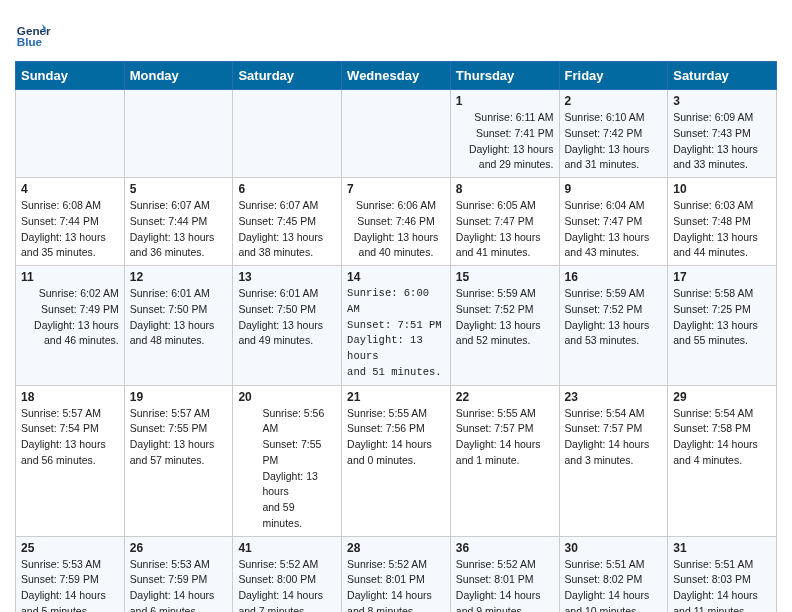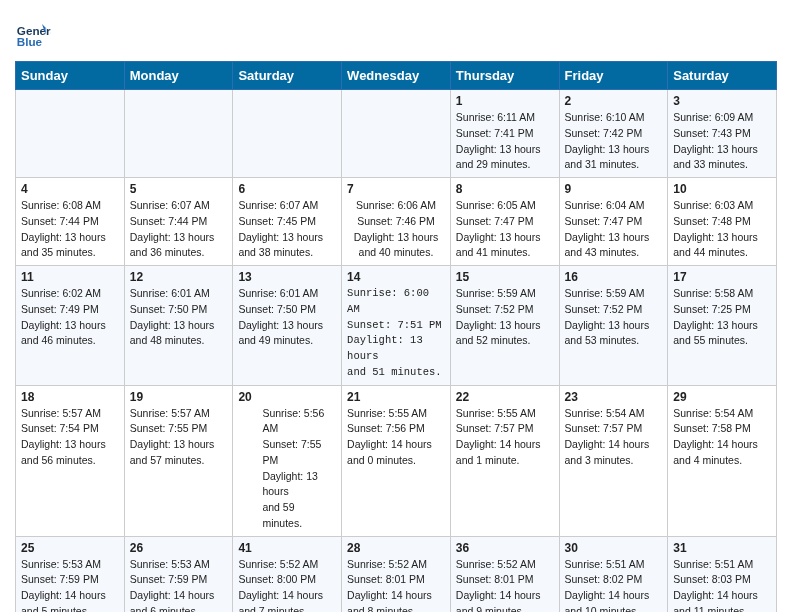--- a/index.html
+++ b/index.html
@@ -107,21 +107,21 @@
       </tr>
   </thead>
   <tbody id="calendar-body">
   <tr>
         <td class="empty"></td>
         <td class="empty"></td>
         <td class="empty"></td>
         <td class="empty"></td>
         <td>
           <div class="day-num">1</div>
-          <div class="day-info" style="white-space: pre-line;">Sunrise: 6:11 AM
+          <div class="day-info" style="white-space: pre-line; text-align: right;">Sunrise: 6:11 AM
 Sunset: 7:41 PM
 Daylight: 13 hours
 and 29 minutes.</div>
         </td>
         <td>
           <div class="day-num">2</div>
           <div class="day-info" style="white-space: pre-line;">Sunrise: 6:10 AM
 Sunset: 7:42 PM
 Daylight: 13 hours
 and 31 minutes.</div>
@@ -181,21 +181,21 @@
           <div class="day-num">10</div>
           <div class="day-info" style="white-space: pre-line;">Sunrise: 6:03 AM
 Sunset: 7:48 PM
 Daylight: 13 hours
 and 44 minutes.</div>
         </td>
       </tr>
       <tr>
         <td>
           <div class="day-num">11</div>
-          <div class="day-info" style="white-space: pre-line;">Sunrise: 6:02 AM
+          <div class="day-info" style="white-space: pre-line; text-align: right;">Sunrise: 6:02 AM
 Sunset: 7:49 PM
 Daylight: 13 hours
 and 46 minutes.</div>
         </td>
         <td>
           <div class="day-num">12</div>
           <div class="day-info" style="white-space: pre-line;">Sunrise: 6:01 AM
 Sunset: 7:50 PM
 Daylight: 13 hours
 and 48 minutes.</div>

